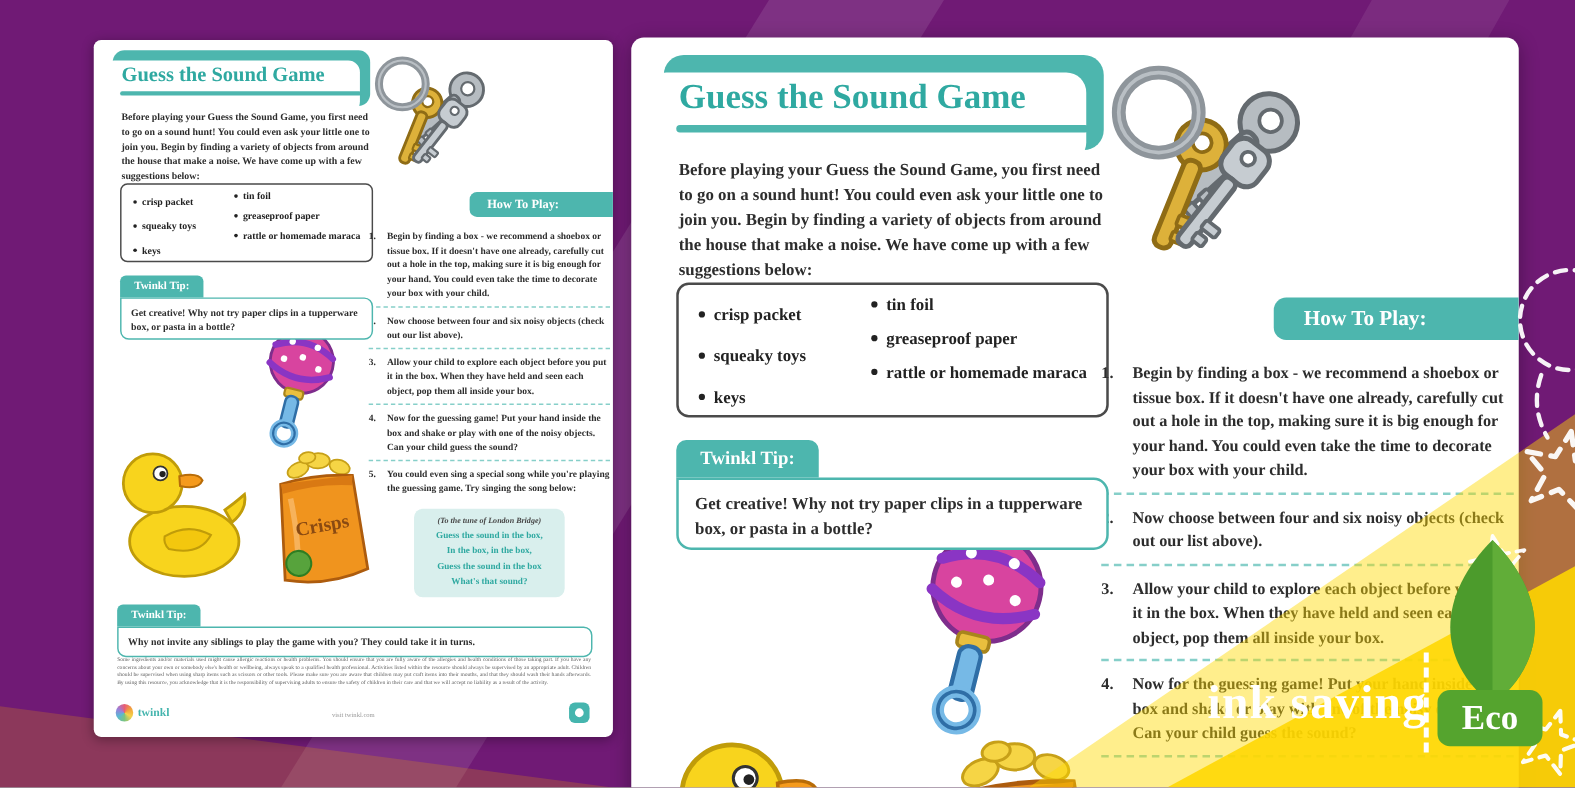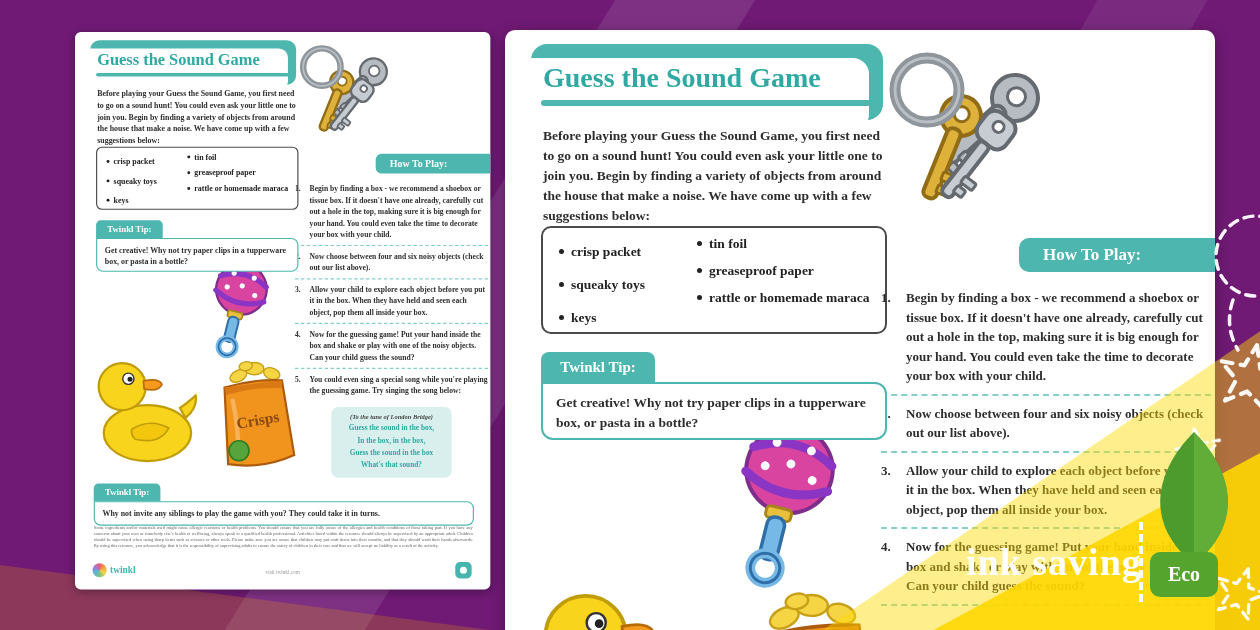--- a/index.html
+++ b/index.html
@@ -65,22 +65,22 @@
     background:conic-gradient(#e85d75,#f2a33c,#f5d34a,#7bc47f,#5bb8d4,#9b7ed9,#e85d75)}
   .brand-text{font-size:16px;font-weight:bold;color:#45b5ae}
   .footer-site{position:absolute;left:0;right:0;top:918px;text-align:center;font-size:9px;color:#9a9a9a}
   .footer-badge{position:absolute;right:32px;top:906px;width:28px;height:28px;border-radius:8px;background:#45b5ae;
                 display:flex;align-items:center;justify-content:center}
   .footer-badge-dot{width:12px;height:12px;border-radius:50%;background:#fff}
 
   
   .eco-text{position:absolute;left:966px;top:540px;font-size:38px;font-weight:bold;color:#fff;z-index:45;letter-spacing:1px;white-space:nowrap}
   .eco-divider{position:absolute;left:1139px;top:522px;height:80px;width:0;border-left:4px dashed #fff;z-index:45}
-  .eco-badge{position:absolute;left:1150px;top:552px;width:68px;height:45px;background:#55a42e;border-radius:10px;
-             color:#fff;font-size:20px;font-weight:bold;display:flex;align-items:center;justify-content:center;z-index:45}
+  .eco-badge{position:absolute;left:1150px;top:552px;width:84px;height:45px;background:#55a42e;border-radius:10px;
+             color:#fff;font-size:28px;font-weight:bold;display:flex;align-items:center;justify-content:center;z-index:45}
 </style>
 </head>
 <body>
 
 <div class="canvas">
 
   <svg class="fx fx-back" width="1260" height="630" viewBox="0 0 1260 630">
     <polygon points="640,-40 780,-40 340,670 200,670" fill="#ffffff" opacity="0.10"></polygon>
     <polygon points="1120,-40 1230,-40 830,670 720,670" fill="#ffffff" opacity="0.08"></polygon>
     <polygon points="0,565 505,632 0,632" fill="#f2a400" opacity="0.22"></polygon>

